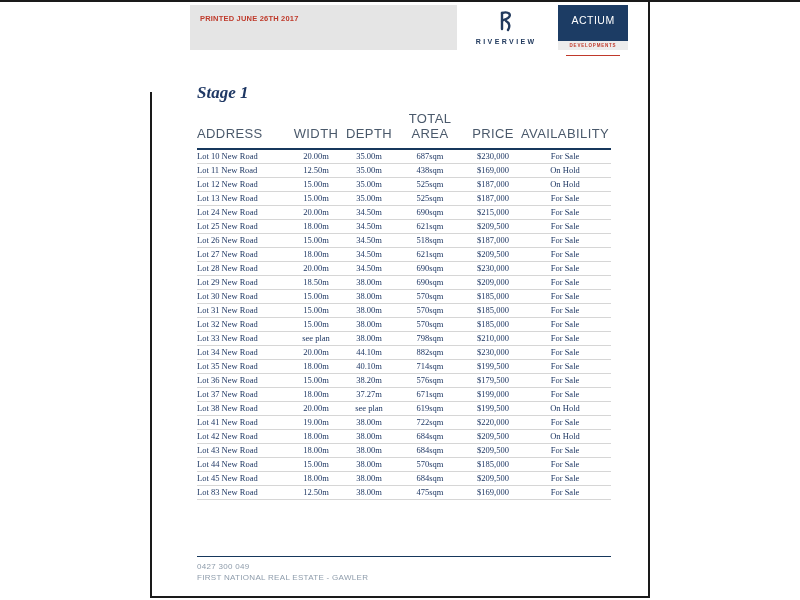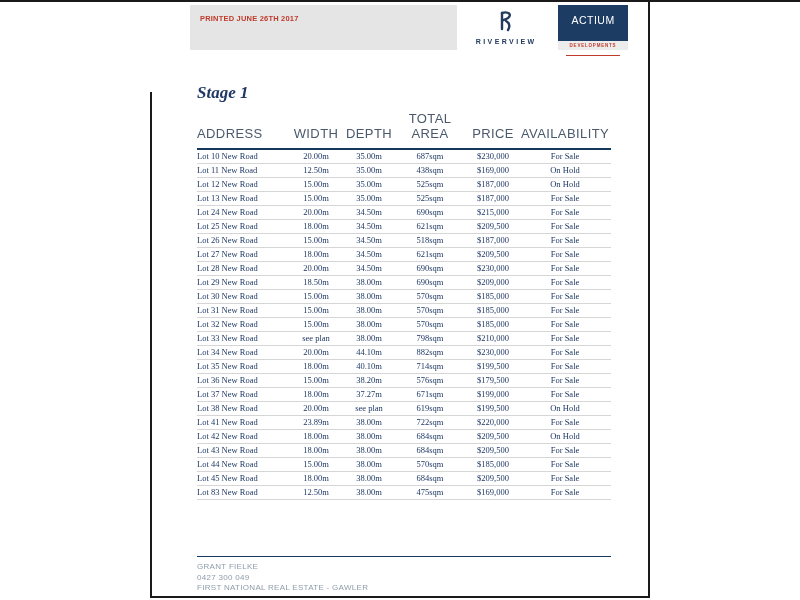--- a/index.html
+++ b/index.html
@@ -251,21 +251,21 @@
         <tr>
           <td>Lot 38 New Road</td>
           <td>20.00m</td>
           <td>see plan</td>
           <td>619sqm</td>
           <td>$199,500</td>
           <td>On Hold</td>
         </tr>
         <tr>
           <td>Lot 41 New Road</td>
-          <td>23.89m</td>
+          <td>19.00m</td>
           <td>38.00m</td>
           <td>722sqm</td>
           <td>$220,000</td>
           <td>For Sale</td>
         </tr>
         <tr>
           <td>Lot 42 New Road</td>
           <td>18.00m</td>
           <td>38.00m</td>
           <td>684sqm</td>
@@ -302,16 +302,15 @@
           <td>38.00m</td>
           <td>475sqm</td>
           <td>$169,000</td>
           <td>For Sale</td>
         </tr>
       </tbody>
   </table>
 </div>
 
 <div class="footer">
-  <div>GRANT FIELKE</div>
   <div>0427 300 049</div>
   <div>FIRST NATIONAL REAL ESTATE - GAWLER</div>
 </div>
 
 </body></html>

